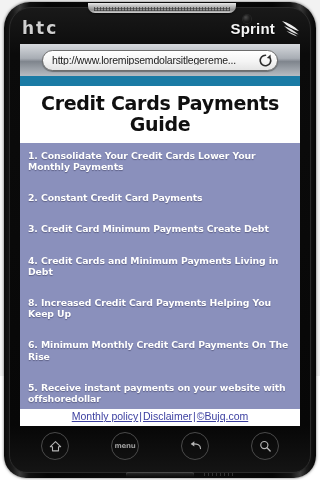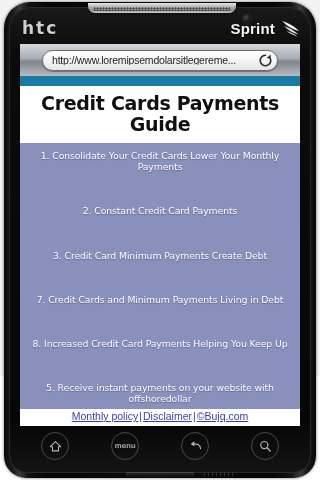--- a/index.html
+++ b/index.html
@@ -183,24 +183,24 @@
   .link-list {
     flex: 1;
     background: #8a90bc;
     padding: 6px 6px 4px;
     box-sizing: border-box;
     display: flex;
     flex-direction: column;
     justify-content: space-between;
   }
   .link-item {
-    text-align: center;
+    text-align: left;
     font-family: "DejaVu Sans", sans-serif;
     font-size: 9.3px;
-    font-weight: 400;
+    font-weight: 700;
     color: #ffffff;
     line-height: 1.22;
     letter-spacing: -0.1px;
     padding: 1px 2px;
     text-shadow: 0 1px 1px rgba(40,40,70,0.45);
   }
   .footer-links {
     flex: none;
     background: #ffffff;
     text-align: center;
@@ -302,22 +302,23 @@
 
     <div class="page">
       <div class="teal-bar"></div>
 
       <div class="page-title">Credit Cards Payments Guide</div>
 
       <div class="link-list">
         <div class="link-item">1. Consolidate Your Credit Cards Lower Your Monthly Payments</div>
         <div class="link-item">2. Constant Credit Card Payments</div>
         <div class="link-item">3. Credit Card Minimum Payments Create Debt</div>
-        <div class="link-item">7. Credit Cards and Minimum Payments Living in Debt</div>
+        <div class="link-item">4. Credit Cards and Minimum Payments Living in Debt</div>
         <div class="link-item">8. Increased Credit Card Payments Helping You Keep Up</div>
+        <div class="link-item">6. Minimum Monthly Credit Card Payments On The Rise</div>
         <div class="link-item">5. Receive instant payments on your website with offshoredollar</div>
       </div>
 
       <div class="footer-links">
         <a href="#">Monthly policy</a><span class="footer-sep">|</span><a href="#">Disclaimer</a><span class="footer-sep">|</span><a href="#">©Bujq.com</a>
       </div>
     </div>
   </div>
 
   <div class="nav-row">

